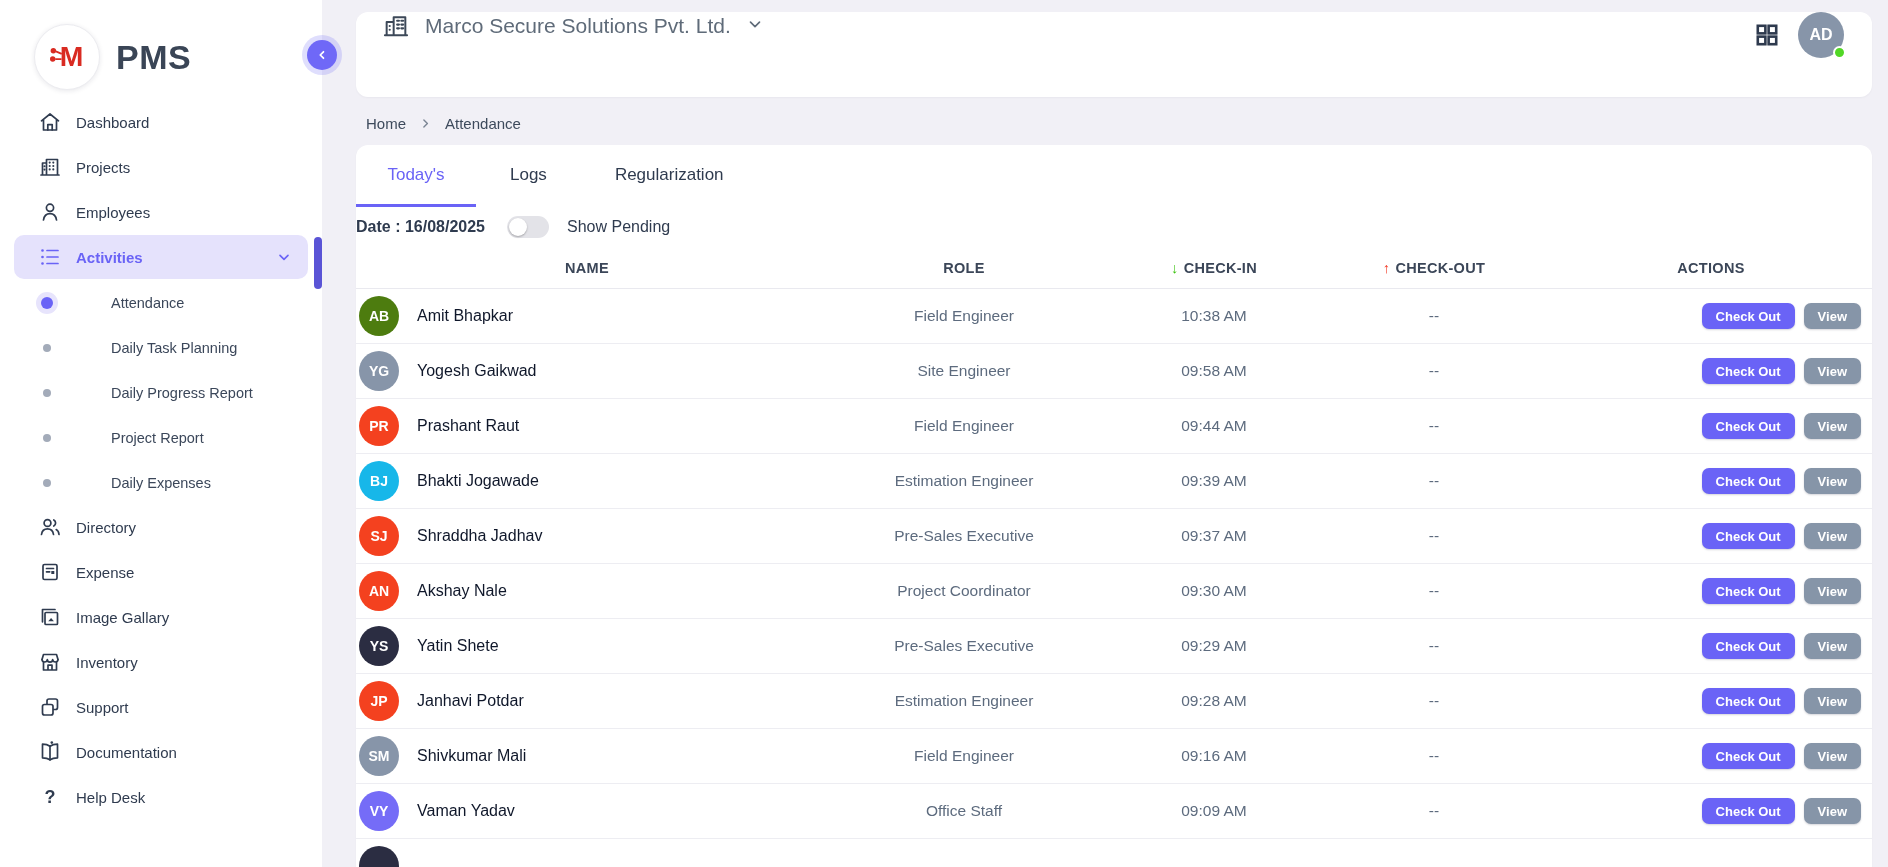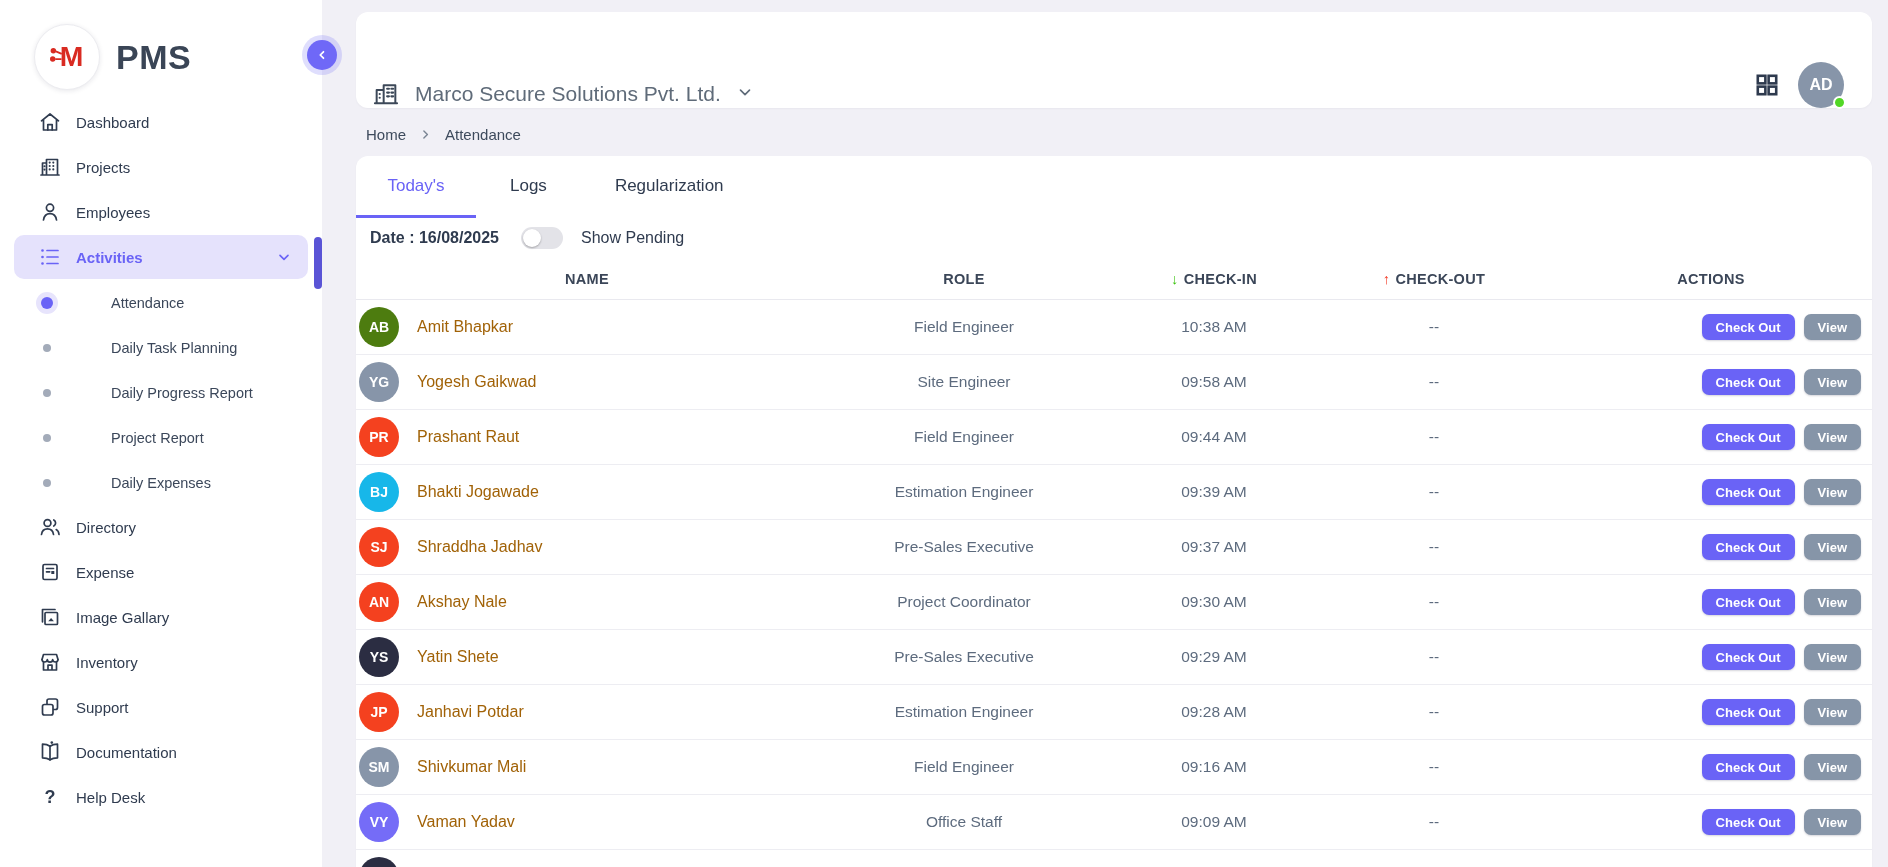--- a/index.html
+++ b/index.html
@@ -26,60 +26,60 @@
   .sub-item.active .dot{inset:-2px;background:#6a63f6;box-shadow:0 0 0 5px #e7e4fc}
   .active-bar{position:absolute;right:0;top:237px;width:8px;height:52px;border-radius:8px;background:#5a54d6;z-index:2}
 
   .collapse-btn{position:absolute;left:307px;top:40px;width:30px;height:30px;border-radius:50%;background:#6f68f7;
     border:none;box-shadow:0 0 0 5px rgba(111,104,247,.22);display:flex;align-items:center;justify-content:center;
     cursor:pointer;z-index:5}
   .collapse-btn svg{width:14px;height:14px}
 
   
   .main{position:absolute;left:322px;top:0;right:0;bottom:0;padding:12px 16px 0 34px}
-  .header-card{height:96px;background:#fff;border-radius:12px;display:flex;align-items:flex-end;
-    padding:0 28px 0 16px;box-shadow:0 1px 2px rgba(25,25,60,.04)}
+  .header-card{height:85px;background:#fff;border-radius:12px;display:flex;align-items:flex-start;
+    padding:0 28px 0 26px;box-shadow:0 1px 2px rgba(25,25,60,.04)}
   .company{display:flex;align-items:center;gap:15px;color:#5f6b79;font-size:21px;font-weight:500;cursor:pointer}
   .company .bico svg{width:28px;height:28px;display:block}
   .company .chev svg{width:18px;height:18px}
   .header-right{margin-left:auto;display:flex;align-items:center;gap:18px}
   .grid-btn{background:none;border:none;cursor:pointer;display:flex}
   .grid-btn svg{width:26px;height:26px}
   .avatar{width:46px;height:46px;border-radius:50%;background:#8795a9;color:#fff;font-weight:700;font-size:16px;
     display:flex;align-items:center;justify-content:center;position:relative;cursor:pointer}
   .status-dot{position:absolute;right:-2px;bottom:-1px;width:13px;height:13px;border-radius:50%;
     background:#52d726;border:2px solid #fff}
 
   .breadcrumb{display:flex;align-items:center;gap:13px;padding:18px 0 13px 10px;font-size:15px;color:#3d4a5c}
   .breadcrumb .bsep svg{width:13px;height:13px;display:block}
   .crumb{cursor:pointer}
 
   .content-card{background:#fff;border-radius:12px;height:760px;overflow:hidden;box-shadow:0 1px 2px rgba(25,25,60,.04)}
   .tabs{display:flex;height:62px}
   .tab{display:flex;align-items:center;justify-content:center;font-size:17px;color:#2f3b4f;
     padding:0 34px;cursor:pointer;border-bottom:3px solid transparent}
   .tab.active{color:#6a63f6;border-bottom-color:#6a63f6;padding:0;min-width:120px}
-  .controls{display:flex;align-items:center;height:40px;padding-left:14px}
+  .controls{display:flex;align-items:center;height:40px;}
   .date-label{font-size:16px;font-weight:700;color:#2f3b4f}
   .toggle{width:42px;height:22px;border-radius:11px;background:#e3e3e8;position:relative;margin:0 18px 0 22px;
     border:none;cursor:pointer;flex:none}
   .knob{position:absolute;left:2px;top:2px;width:18px;height:18px;border-radius:50%;background:#fff;
     box-shadow:0 1px 2px rgba(0,0,0,.28)}
   .toggle-label{font-size:16px;color:#2f3b4f}
 
   .thead,.trow{display:grid;grid-template-columns:460px 294px 206px 234px 1fr;align-items:center;padding:0 1px}
   .thead{height:42px;border-bottom:1px solid #e9e9ef;color:#3b4658;font-weight:700;font-size:14.5px;letter-spacing:.3px}
   .th{text-align:center;white-space:nowrap}
   .arrow-dn{color:#3ec412;margin-right:5px;font-weight:700}
   .arrow-up{color:#f2331e;margin-right:5px;font-weight:700}
   .trow{height:55px;border-bottom:1px solid #ededf2}
   .cell-name{display:flex;align-items:center;gap:18px;padding-left:2px}
   .avatar-sm{width:40px;height:40px;border-radius:50%;color:#fff;font-weight:700;font-size:14px;flex:none;
     display:flex;align-items:center;justify-content:center}
-  .pname{font-size:16px;color:#a16207}
+  .pname{font-size:16px;color:#0f172a}
   .role,.cin,.cout{text-align:center;font-size:15.5px;color:#5d6b7e}
   .cell-actions{display:flex;justify-content:flex-end;gap:9px;padding-right:10px}
   .btn{border:none;border-radius:7px;color:#fff;font-weight:700;font-size:13px;height:26px;padding:0 14px;
     cursor:pointer;font-family:inherit;box-shadow:0 1px 2px rgba(20,20,50,.18)}
   .btn-checkout{background:#6a63f6}
   .btn-view{background:#8695a8}
 </style>
 </head>
 <body>
 

